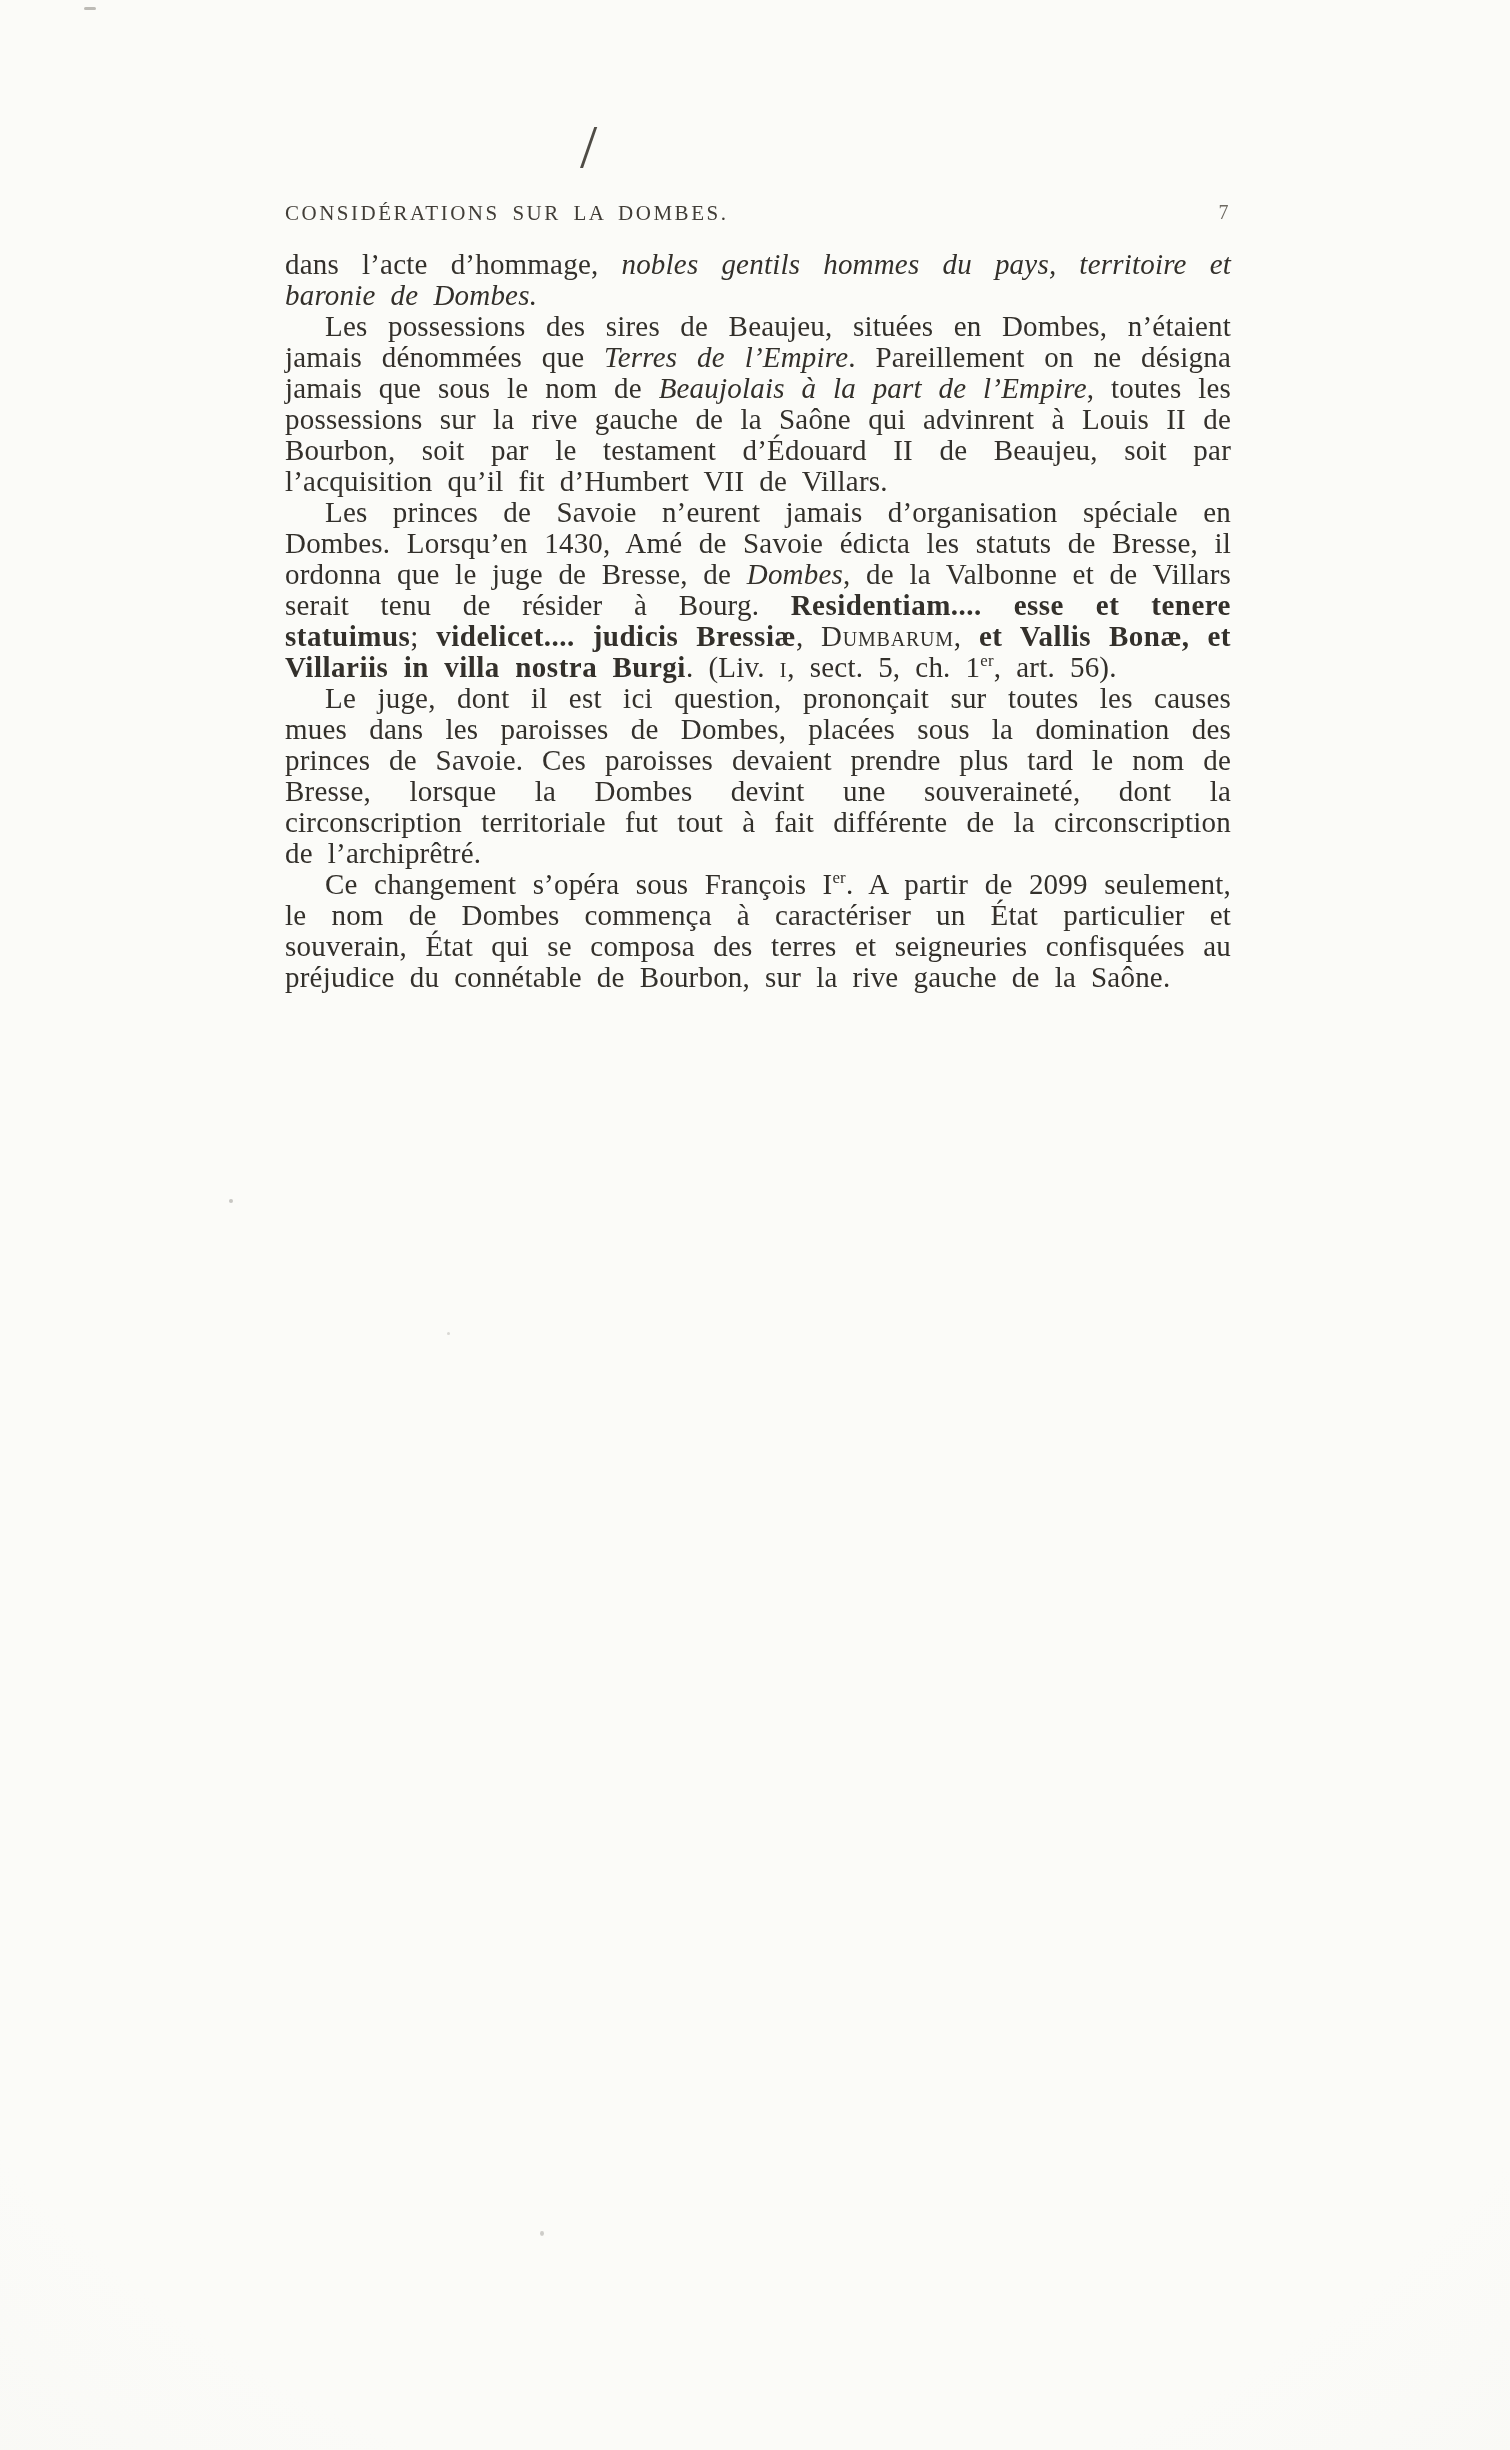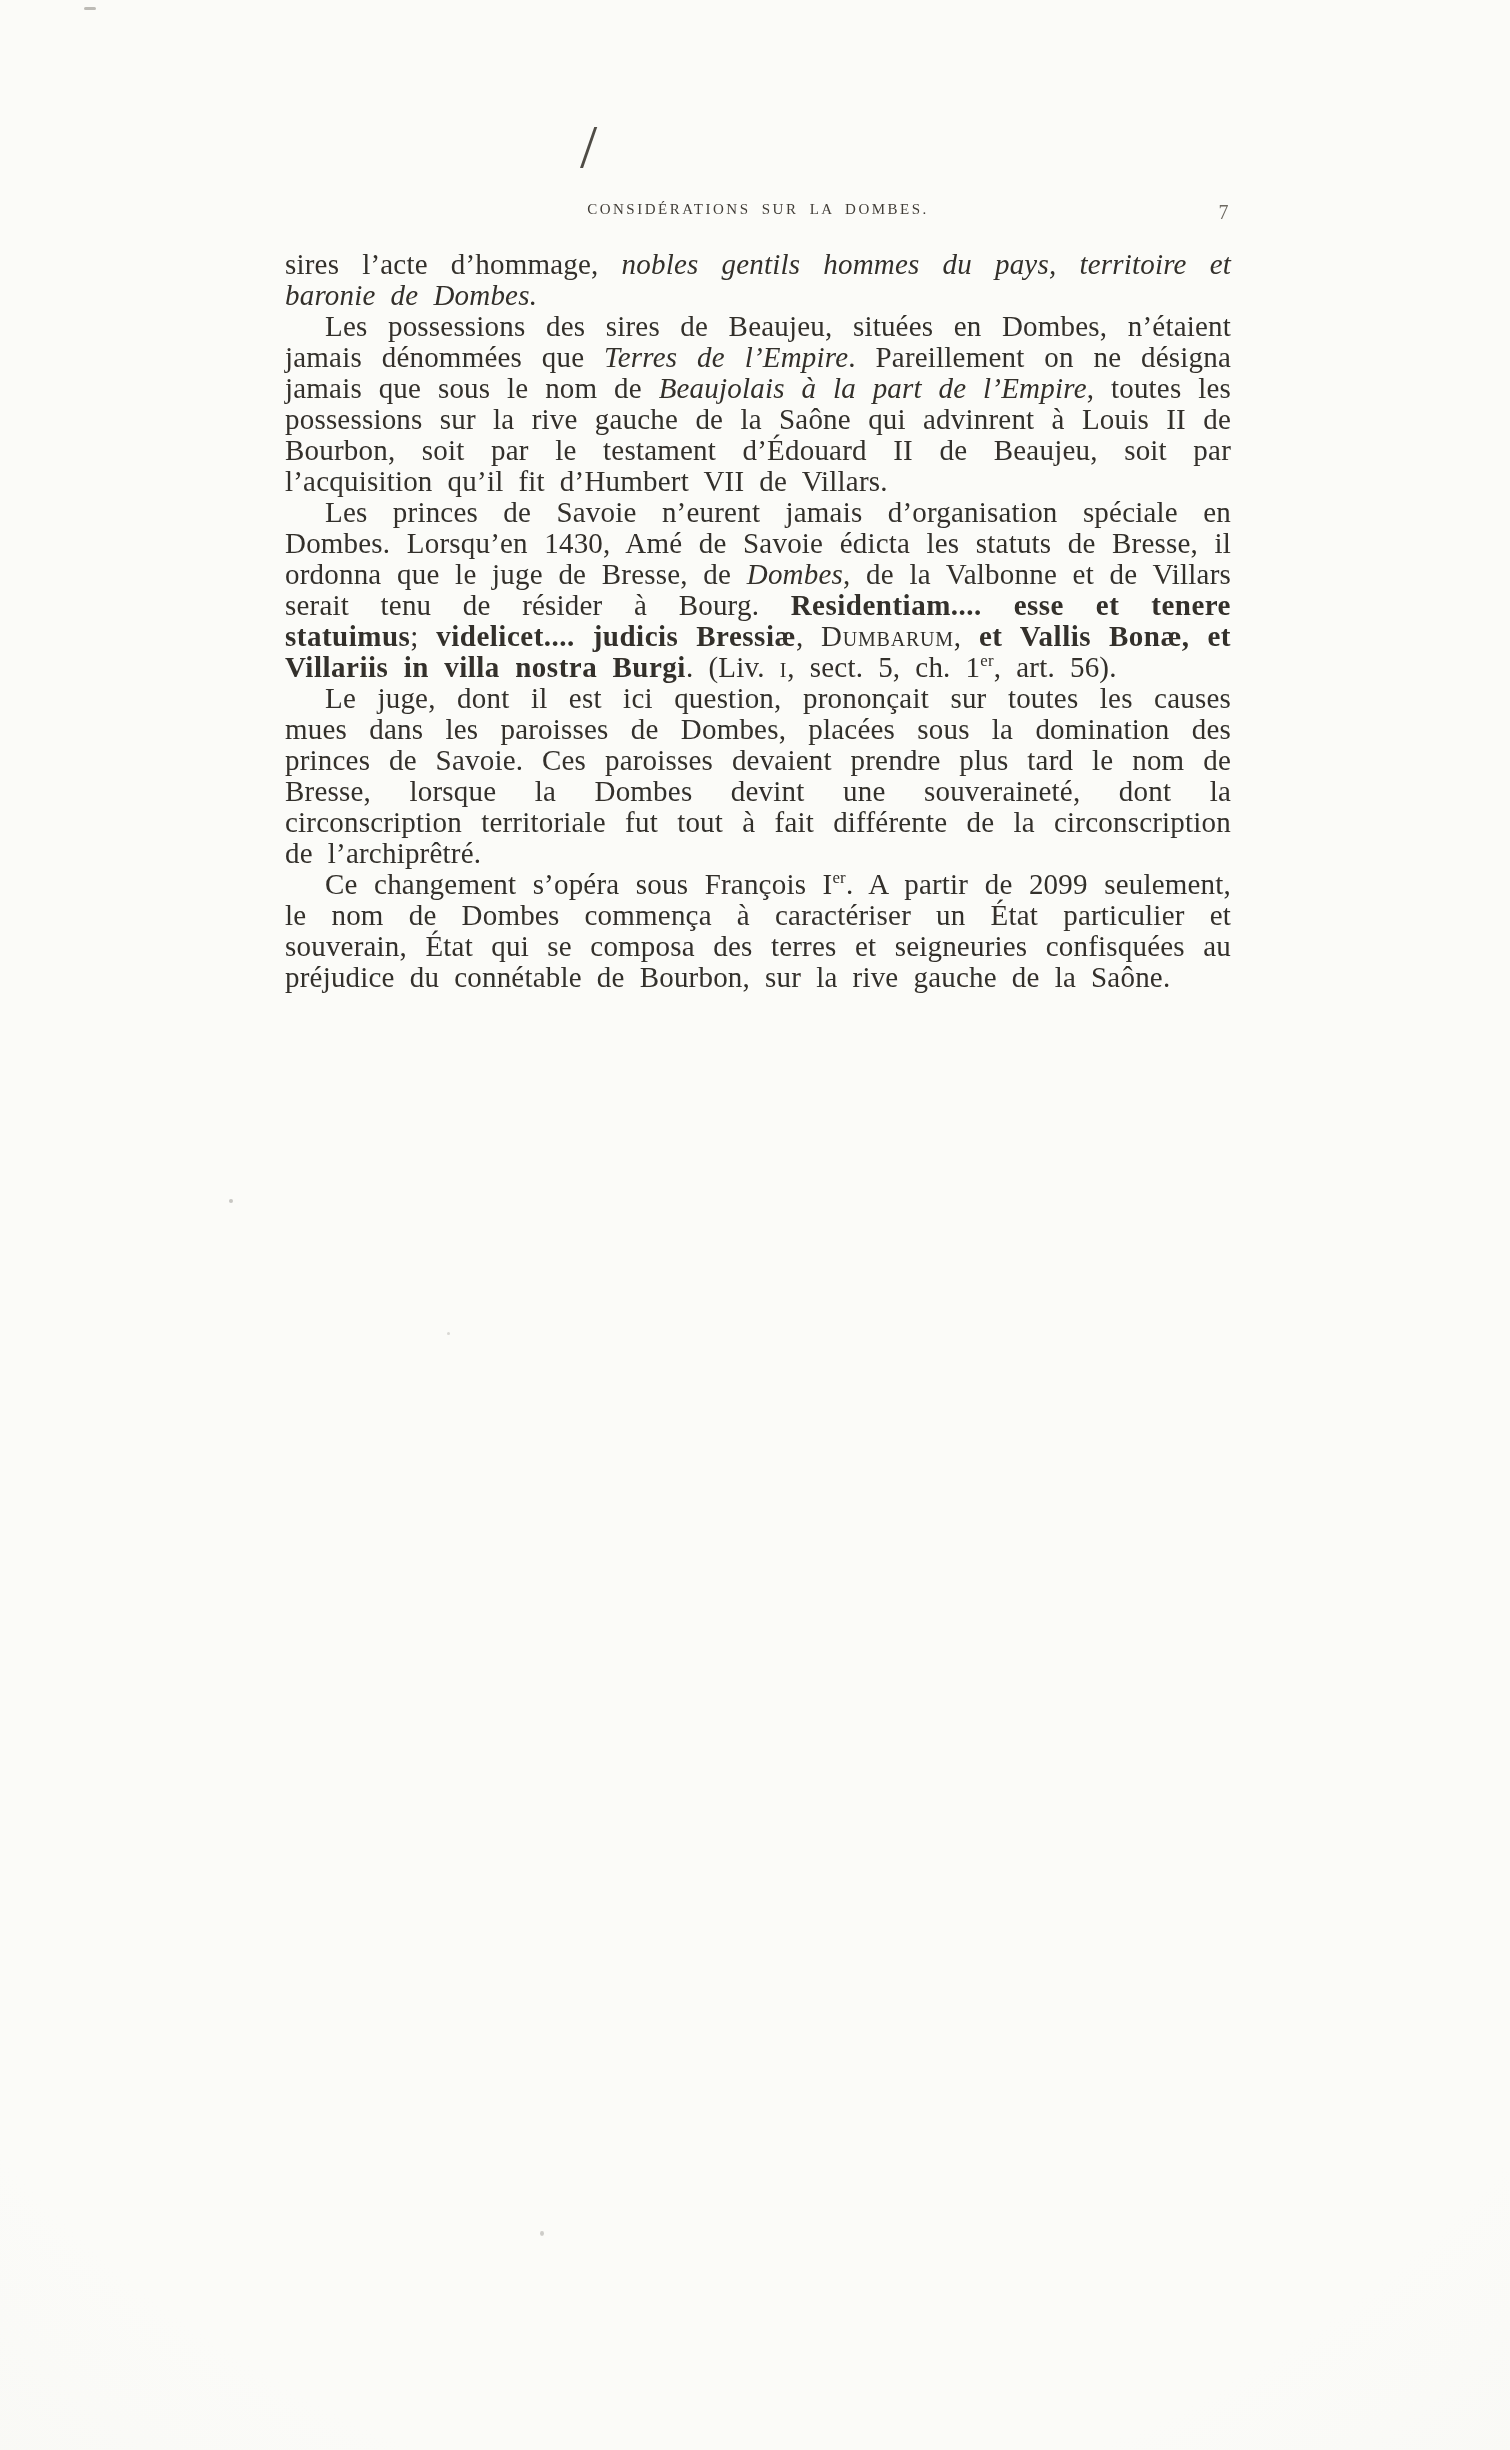--- a/index.html
+++ b/index.html
@@ -45,22 +45,22 @@
     top: 201px;
     width: 946px;
   }
   .running-header {
     position: relative;
     height: 34px;
     margin-bottom: 13.5px;
   }
   .header-title {
     display: block;
-    text-align: center;
-    font-size: 15px;
+    text-align: left;
+    font-size: 21px;
     letter-spacing: 2.5px;
     word-spacing: 5px;
     color: #413d37;
   }
   .page-number {
     position: absolute;
     right: 1.7px;
     top: 0;
     font-size: 20px;
     color: #6d6961;
@@ -97,21 +97,21 @@
   <span class="speck s4"></span>
 
   <div class="text-column">
 
     <div class="running-header">
       <span class="header-title">CONSIDÉRATIONS SUR LA DOMBES.</span>
       <span class="page-number">7</span>
     </div>
 
     <div class="text-block">
-        <p class=""><span class="seg">sires l’acte d’hommage, </span><span class="seg it">nobles gentils hommes du pays, territoire et baronie de Dombes.</span></p>
+        <p class=""><span class="seg">dans l’acte d’hommage, </span><span class="seg it">nobles gentils hommes du pays, territoire et baronie de Dombes.</span></p>
         <p class="indent"><span class="seg">Les possessions des sires de Beaujeu, situées en Dombes, n’étaient jamais dénommées que </span><span class="seg it">Terres de l’Empire</span><span class="seg">. Pareillement on ne désigna jamais que sous le nom de </span><span class="seg it">Beaujolais à la part de l’Empire</span><span class="seg">, toutes les possessions sur la rive gauche de la Saône qui advinrent à Louis II de Bourbon, soit par le testament d’Édouard II de Beaujeu, soit par l’acquisition qu’il fit d’Humbert VII de Villars.</span></p>
         <p class="indent"><span class="seg">Les princes de Savoie n’eurent jamais d’organisation spéciale en Dombes. Lorsqu’en 1430, Amé de Savoie édicta les statuts de Bresse, il ordonna que le juge de Bresse, de </span><span class="seg it">Dombes</span><span class="seg">, de la Valbonne et de Villars serait tenu de résider à Bourg. </span><span class="seg bit">Residentiam.... esse et tenere statuimus</span><span class="seg">; </span><span class="seg bit">videlicet.... judicis Bressiæ</span><span class="seg">, </span><span class="seg sc">Dumbarum</span><span class="seg">, </span><span class="seg bit">et Vallis Bonæ, et Villariis in villa nostra Burgi</span><span class="seg">. (Liv. </span><span class="seg sc">i</span><span class="seg">, sect. 5, ch. 1</span><span class="seg sup">er</span><span class="seg">, art. 56).</span></p>
         <p class="indent"><span class="seg">Le juge, dont il est ici question, prononçait sur toutes les causes mues dans les paroisses de Dombes, placées sous la domination des princes de Savoie. Ces paroisses devaient prendre plus tard le nom de Bresse, lorsque la Dombes devint une souveraineté, dont la circonscription territoriale fut tout à fait différente de la circonscription de l’archiprêtré.</span></p>
         <p class="indent"><span class="seg">Ce changement s’opéra sous François I</span><span class="seg sup">er</span><span class="seg">. A partir de 2099 seulement, le nom de Dombes commença à caractériser un État particulier et souverain, État qui se composa des terres et seigneuries confisquées au préjudice du connétable de Bourbon, sur la rive gauche de la Saône.</span></p>
       </div>
 
   </div>
 </div>
 
 

